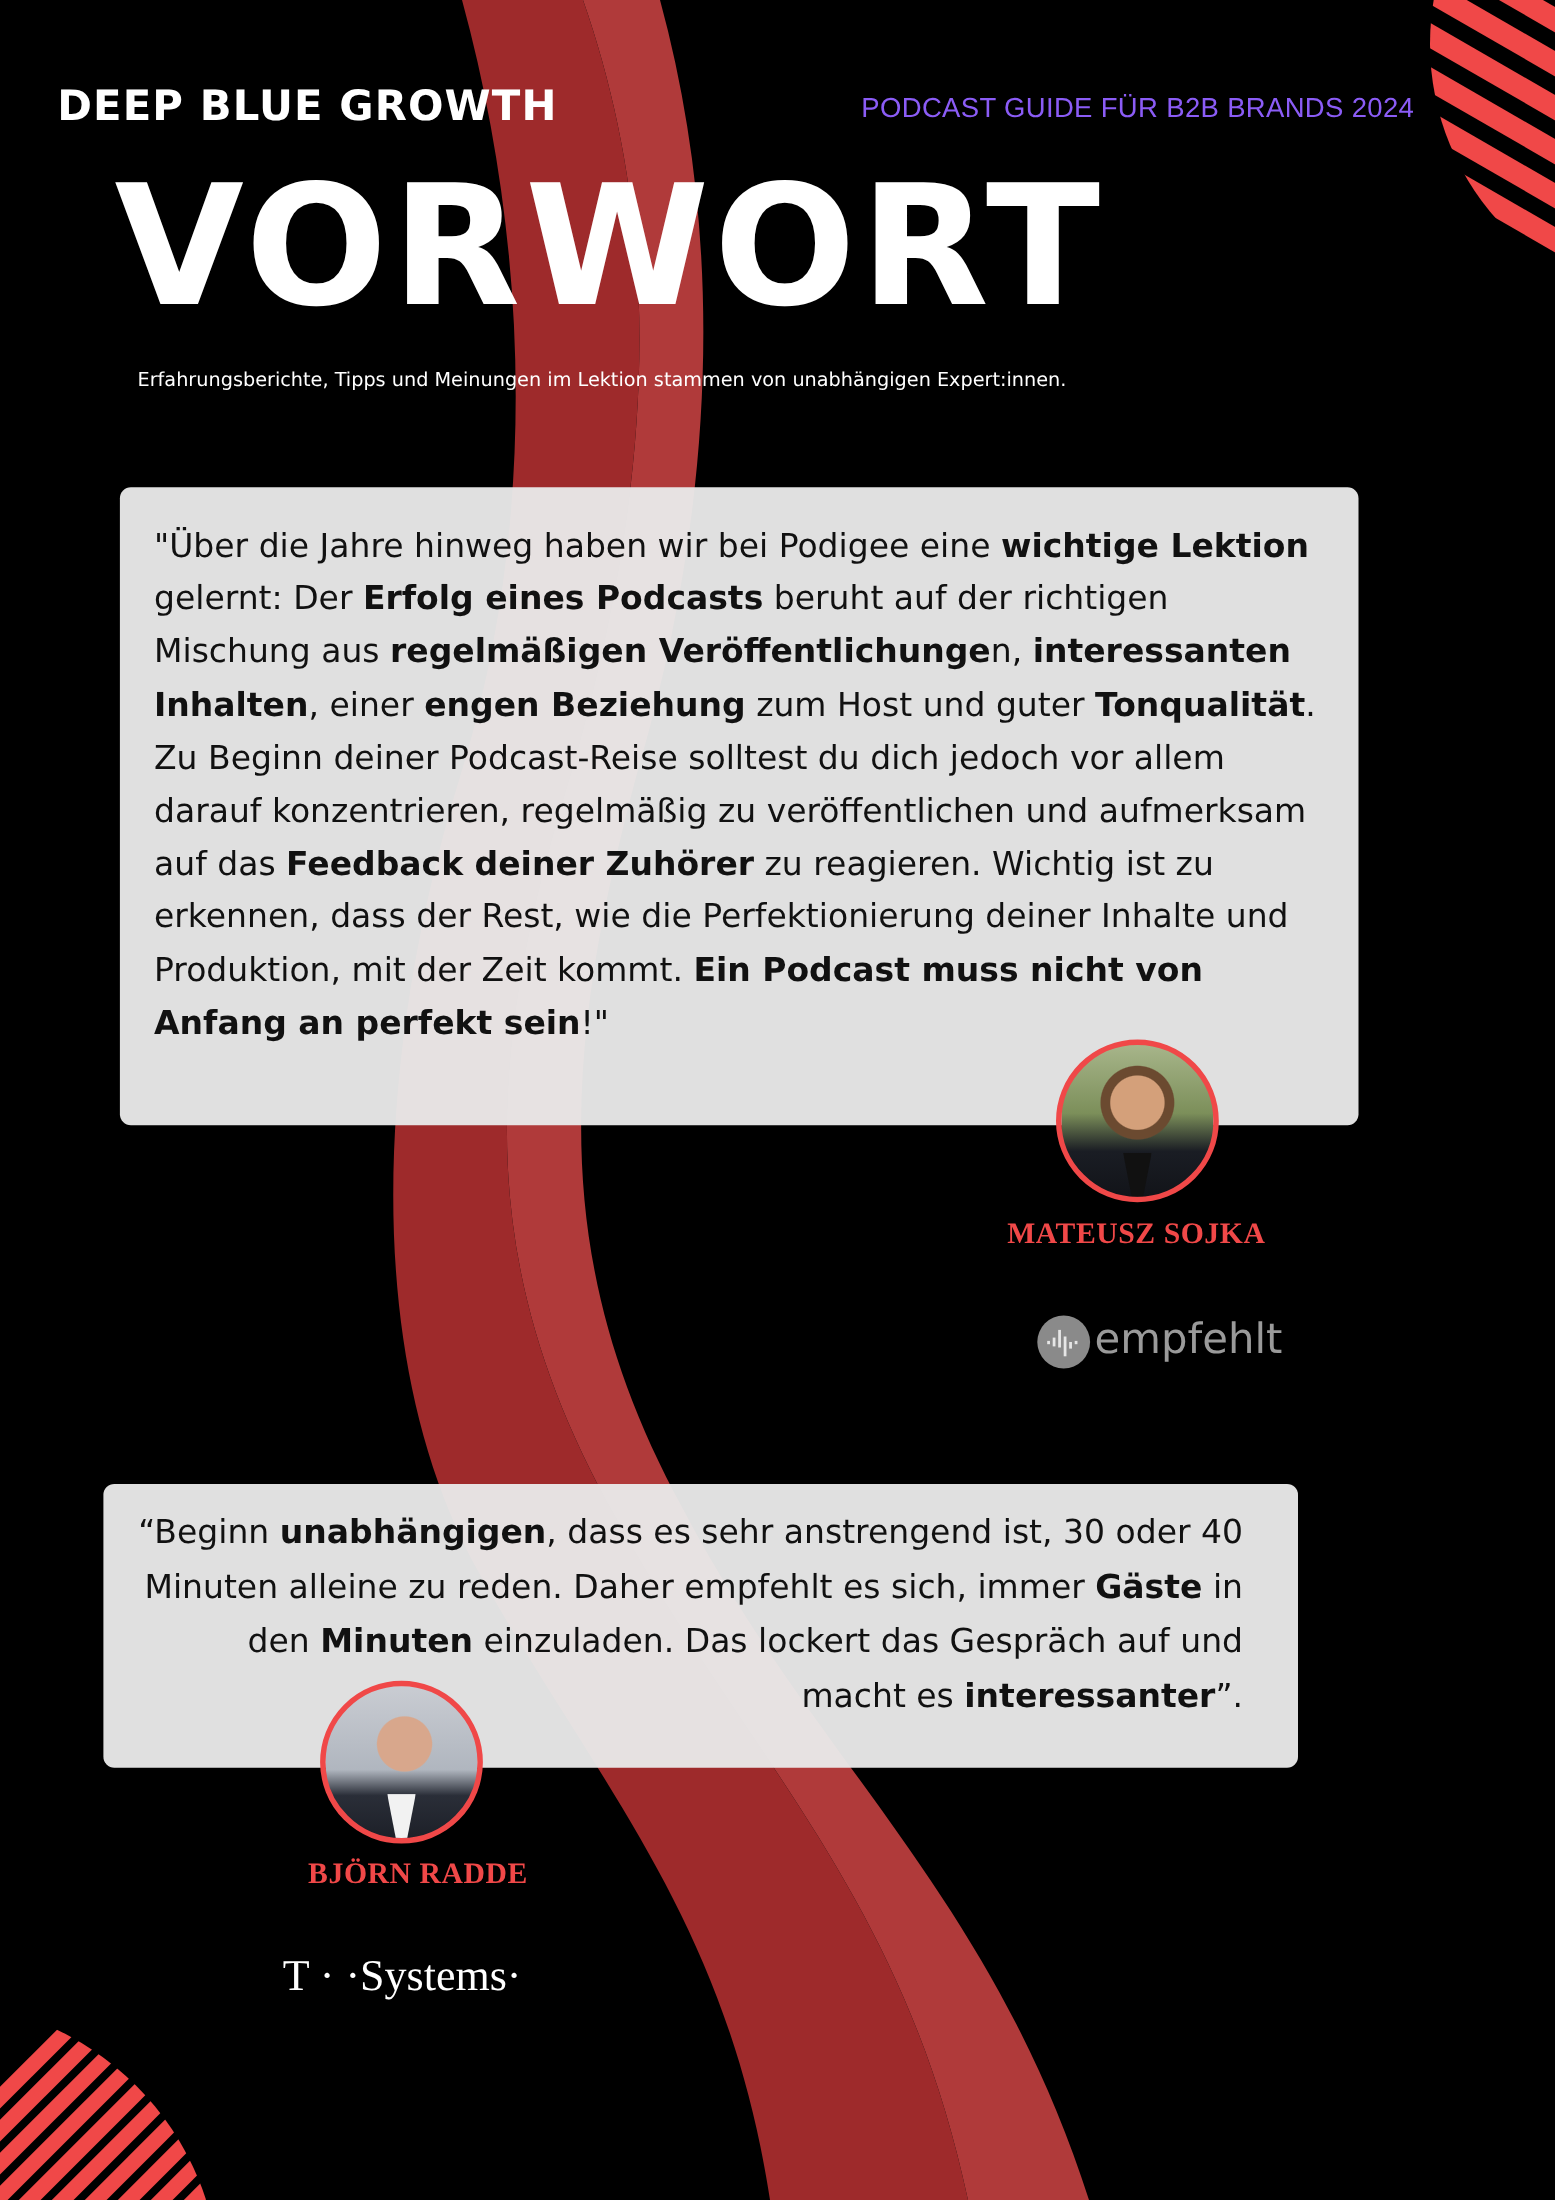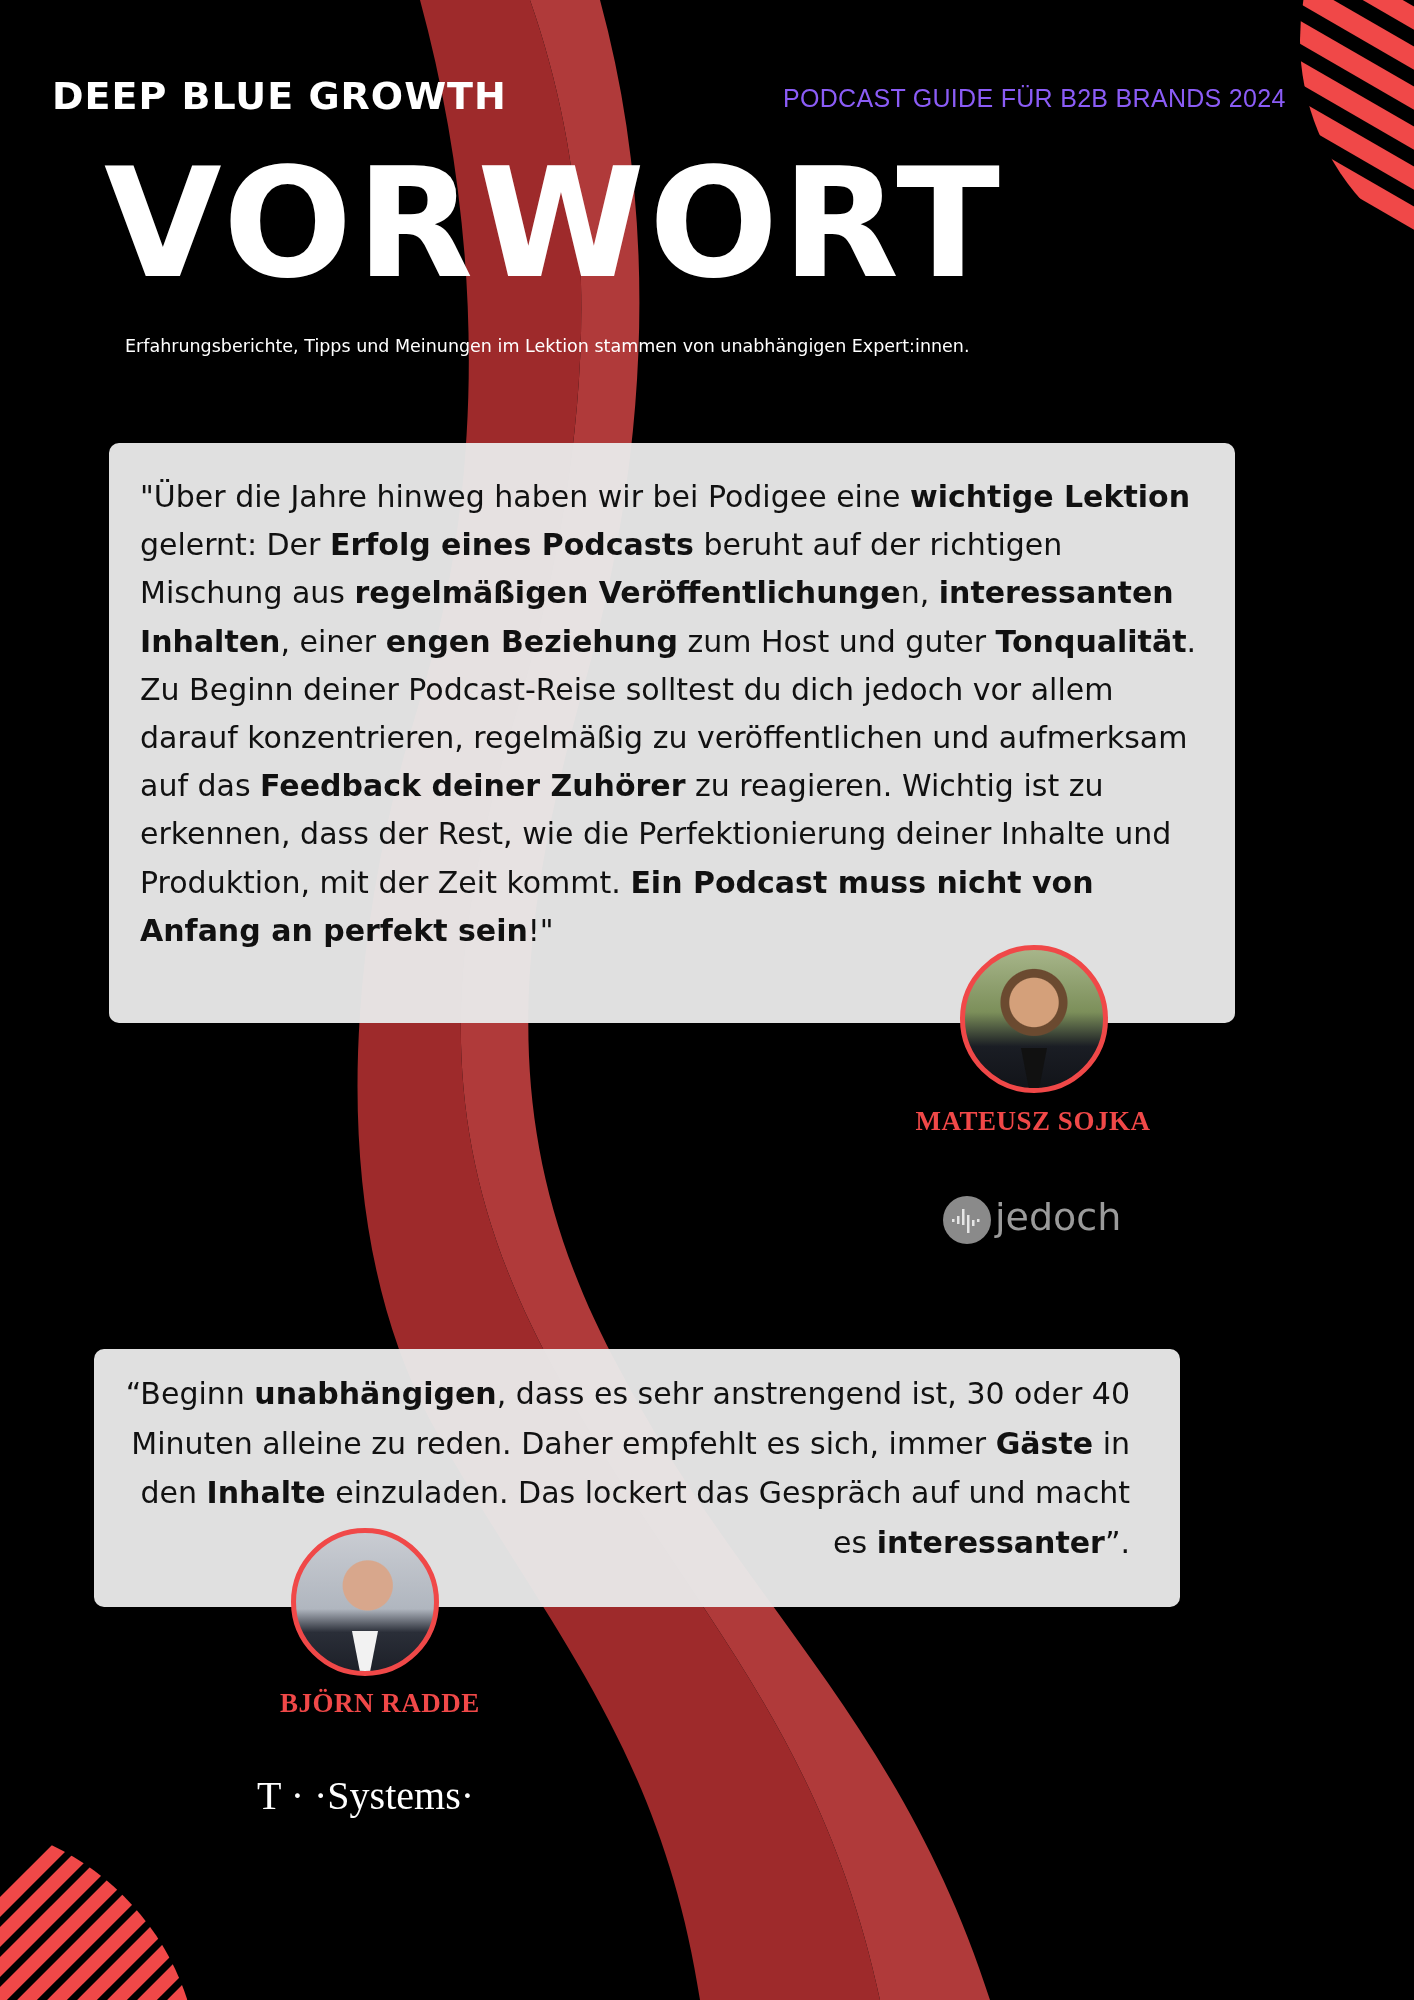--- a/index.html
+++ b/index.html
@@ -98,25 +98,25 @@
         <g fill="#e6e6e6">
           <rect x="2" y="14" width="2.5" height="3"></rect>
           <rect x="7" y="11" width="2.5" height="8"></rect>
           <rect x="12" y="4" width="2.5" height="16"></rect>
           <rect x="17" y="10" width="2.5" height="18"></rect>
           <rect x="22" y="15" width="2.5" height="6"></rect>
           <rect x="27" y="14" width="2.5" height="3"></rect>
         </g>
       </svg>
   </div>
-  <span class="pod-word">jedoch</span>
+  <span class="pod-word">empfehlt</span>
 </div>
 
 <div class="quote-card card2">
-  <div class="quote-text q2"><span>“Beginn </span><b>unabhängigen</b><span>, dass es sehr anstrengend ist, 30 oder 40 Minuten alleine zu reden. Daher empfehlt es sich, immer </span><b>Gäste</b><span> in den </span><b>Inhalte</b><span> einzuladen. Das lockert das Gespräch auf und macht es </span><b>interessanter</b><span>”.</span></div>
+  <div class="quote-text q2"><span>“Beginn </span><b>unabhängigen</b><span>, dass es sehr anstrengend ist, 30 oder 40 Minuten alleine zu reden. Daher empfehlt es sich, immer </span><b>Gäste</b><span> in den </span><b>Minuten</b><span> einzuladen. Das lockert das Gespräch auf und macht es </span><b>interessanter</b><span>”.</span></div>
 </div>
 <div class="avatar av2">
     <div class="face-shirt"></div>
   </div>
 <div class="person p2">
   <div class="name">BJÖRN RADDE</div>
 </div>
 <div class="tsys">
   <span>T · ·Systems·</span>
 </div>

